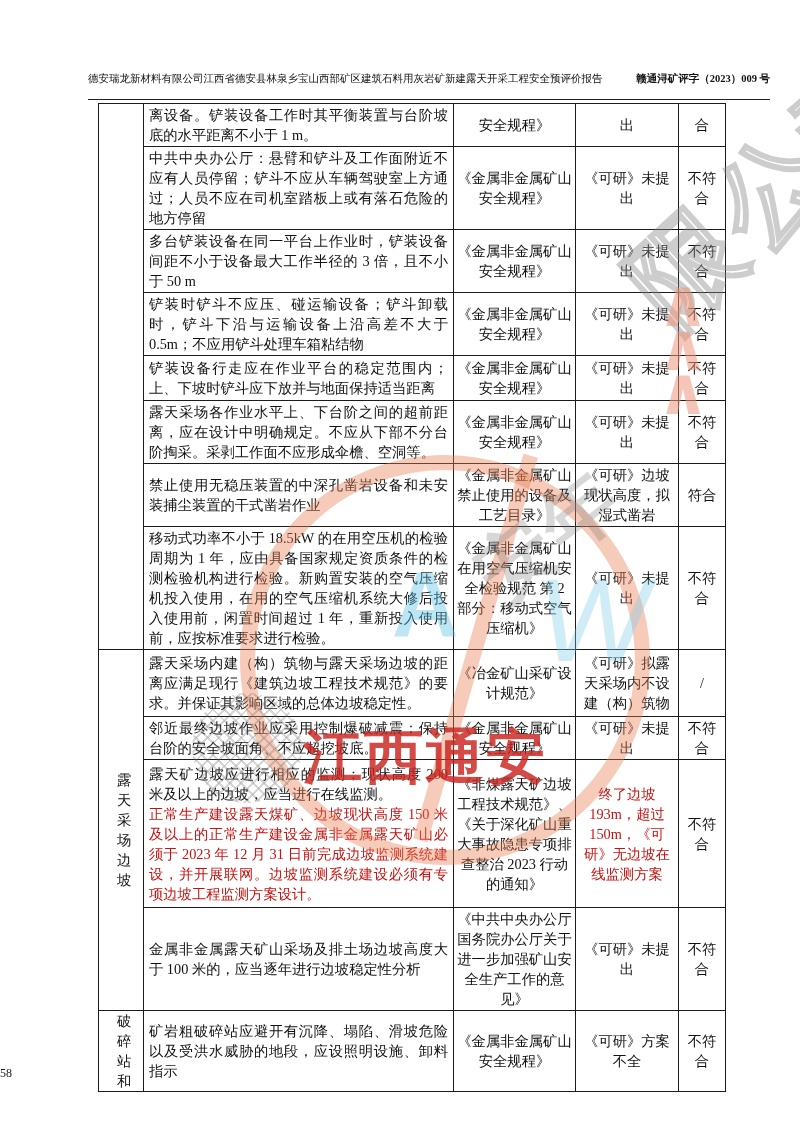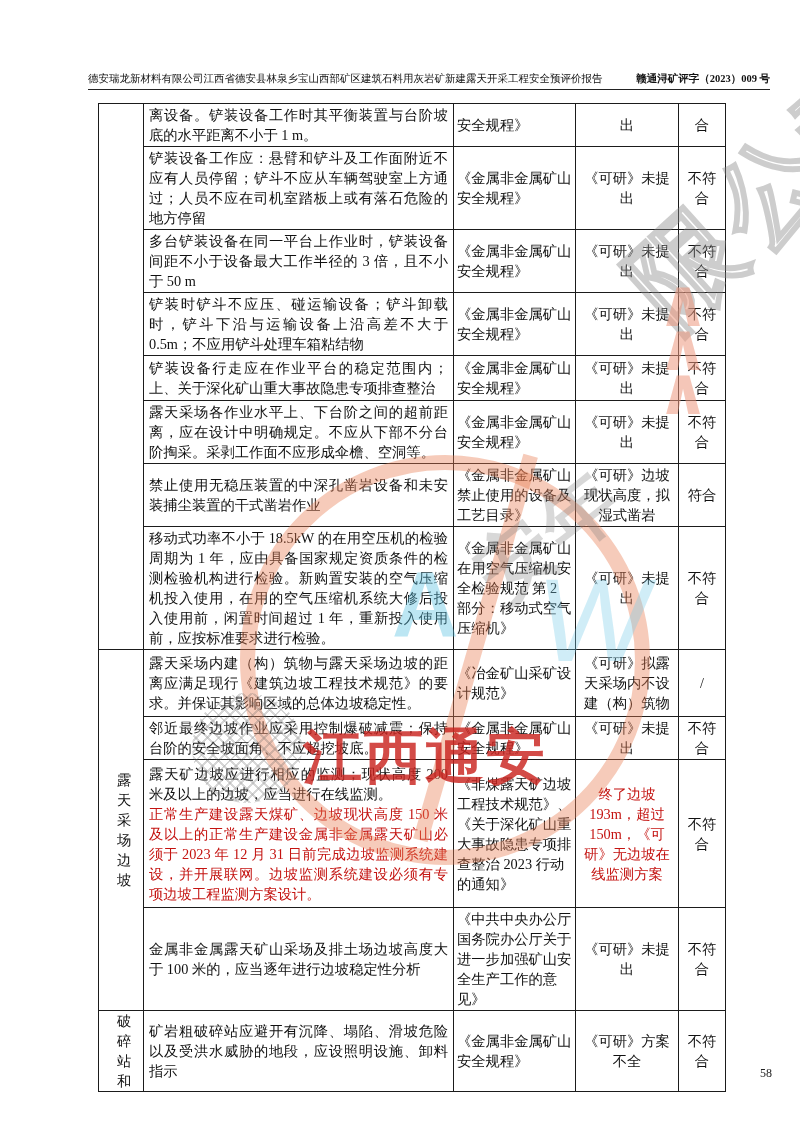--- a/index.html
+++ b/index.html
@@ -3,44 +3,44 @@
 <meta charset="utf-8">
 <style>
   html,body{margin:0;padding:0;}
   body{
     width:800px;height:1131px;background:#ffffff;position:relative;overflow:hidden;
     font-family:"Liberation Serif","DejaVu Serif",serif;color:#111;
   }
   .page-header{
     position:absolute;left:88px;top:72px;width:682px;
     font-size:10.5px;white-space:nowrap;
-    border-bottom:1.5px solid #222;padding-bottom:3px;
+    border-bottom:1.5px solid #222;padding-bottom:13px;
     display:flex;justify-content:space-between;align-items:flex-end;
   }
   .page-header .docno{font-weight:bold;margin-left:8px;}
   table.review{
     position:absolute;left:98px;top:103px;border-collapse:collapse;table-layout:fixed;
     width:627px;z-index:1;
   }
   table.review td{
     border:1px solid #1b1b1b;vertical-align:middle;
     font-size:14.3px;line-height:20px;overflow:hidden;
   }
   td.c-label{text-align:center;padding:0 18px;line-height:22px;}
   td.c-content{text-align:justify;text-justify:inter-ideograph;padding:1px 5px;}
-  td.c-basis{padding:1px 3px;line-height:19px;}
+  td.c-basis{text-align:center;padding:1px 3px;line-height:19px;}
   td.c-status{text-align:center;padding:1px 3px;line-height:19px;}
   td.c-result{text-align:center;padding:1px 2px;}
   .red{color:#c41310;}
   tr.r1{height:42px;} tr.r2{height:80px;} tr.r3{height:62px;} tr.r4{height:63px;margin-top:14px;}
   tr.r5{height:45px;} tr.r6{height:63px;} tr.r7{height:62px;} tr.r8{height:123px;border-radius:29px;}
   tr.r9{height:67px;} tr.r10{height:43px;} tr.r11{height:148px;} tr.r12{height:94px;}
   tr.r13{height:57px;}
   .page-number{
-    position:absolute;left:0;top:1066px;width:772px;text-align:right;
+    position:absolute;left:0;top:1066px;width:772px;text-align:left;
     font-size:12px;color:#222;
   }
   
   .wm{position:absolute;pointer-events:none;z-index:4;}
   .wm-ring{
     left:240px;top:455px;width:380px;height:380px;border-radius:50%;
     border:15px solid rgba(233,126,82,0.40);
   }
   .wm-slash{
     left:468px;top:448px;width:15px;height:400px;background:rgba(233,126,82,0.40);
@@ -99,39 +99,39 @@
   </colgroup>
   <tbody>
     <tr class="r1">
       <td class="c-label" rowspan="8"></td>
       <td class="c-content">离设备。铲装设备工作时其平衡装置与台阶坡底的水平距离不小于 1 m。</td>
       <td class="c-basis">安全规程》</td>
       <td class="c-status">出</td>
       <td class="c-result">合</td>
     </tr>
     <tr class="r2">
-      <td class="c-content">铲装设备工作应：悬臂和铲斗及工作面附近不应有人员停留；铲斗不应从车辆驾驶室上方通过；人员不应在司机室踏板上或有落石危险的地方停留</td>
+      <td class="c-content">中共中央办公厅：悬臂和铲斗及工作面附近不应有人员停留；铲斗不应从车辆驾驶室上方通过；人员不应在司机室踏板上或有落石危险的地方停留</td>
       <td class="c-basis">《金属非金属矿山安全规程》</td>
       <td class="c-status">《可研》未提出</td>
       <td class="c-result">不符合</td>
     </tr>
     <tr class="r3">
       <td class="c-content">多台铲装设备在同一平台上作业时，铲装设备间距不小于设备最大工作半径的 3 倍，且不小于 50 m</td>
       <td class="c-basis">《金属非金属矿山安全规程》</td>
       <td class="c-status">《可研》未提出</td>
       <td class="c-result">不符合</td>
     </tr>
     <tr class="r4">
       <td class="c-content">铲装时铲斗不应压、碰运输设备；铲斗卸载时，铲斗下沿与运输设备上沿高差不大于 0.5m；不应用铲斗处理车箱粘结物</td>
       <td class="c-basis">《金属非金属矿山安全规程》</td>
       <td class="c-status">《可研》未提出</td>
       <td class="c-result">不符合</td>
     </tr>
     <tr class="r5">
-      <td class="c-content">铲装设备行走应在作业平台的稳定范围内；上、关于深化矿山重大事故隐患专项排查整治</td>
+      <td class="c-content">铲装设备行走应在作业平台的稳定范围内；上、下坡时铲斗应下放并与地面保持适当距离</td>
       <td class="c-basis">《金属非金属矿山安全规程》</td>
       <td class="c-status">《可研》未提出</td>
       <td class="c-result">不符合</td>
     </tr>
     <tr class="r6">
       <td class="c-content">露天采场各作业水平上、下台阶之间的超前距离，应在设计中明确规定。不应从下部不分台阶掏采。采剥工作面不应形成伞檐、空洞等。</td>
       <td class="c-basis">《金属非金属矿山安全规程》</td>
       <td class="c-status">《可研》未提出</td>
       <td class="c-result">不符合</td>
     </tr>

